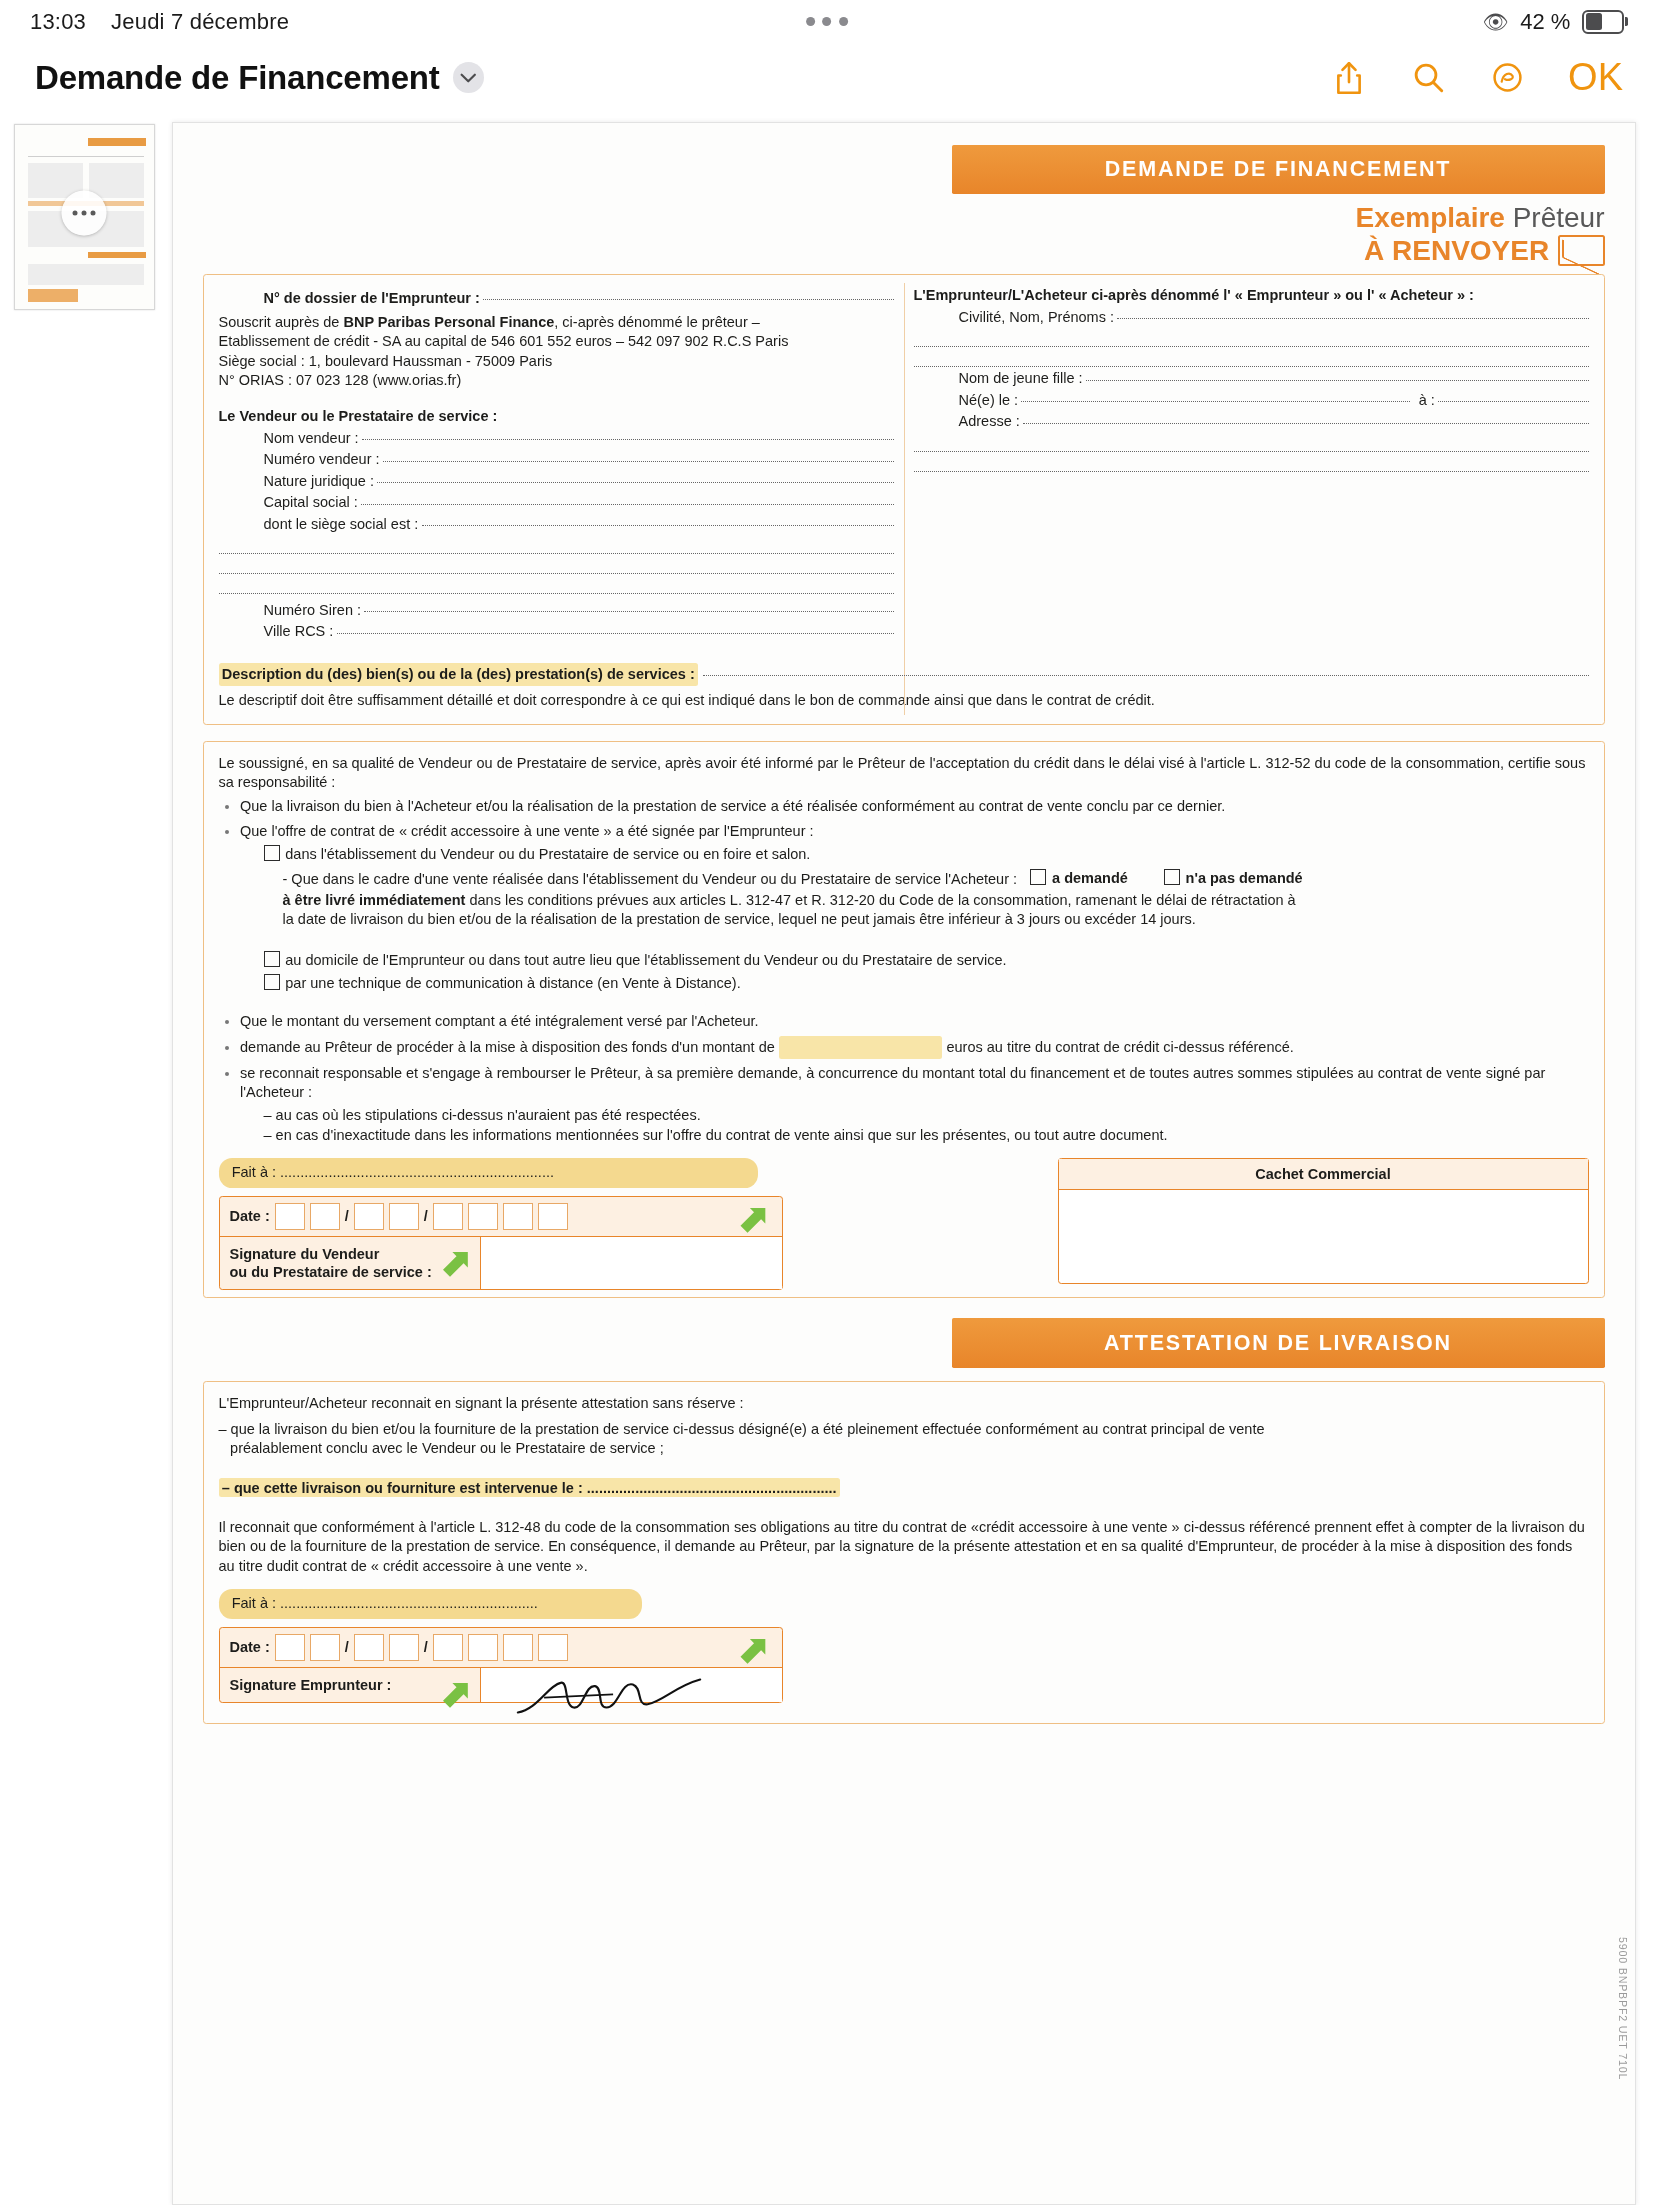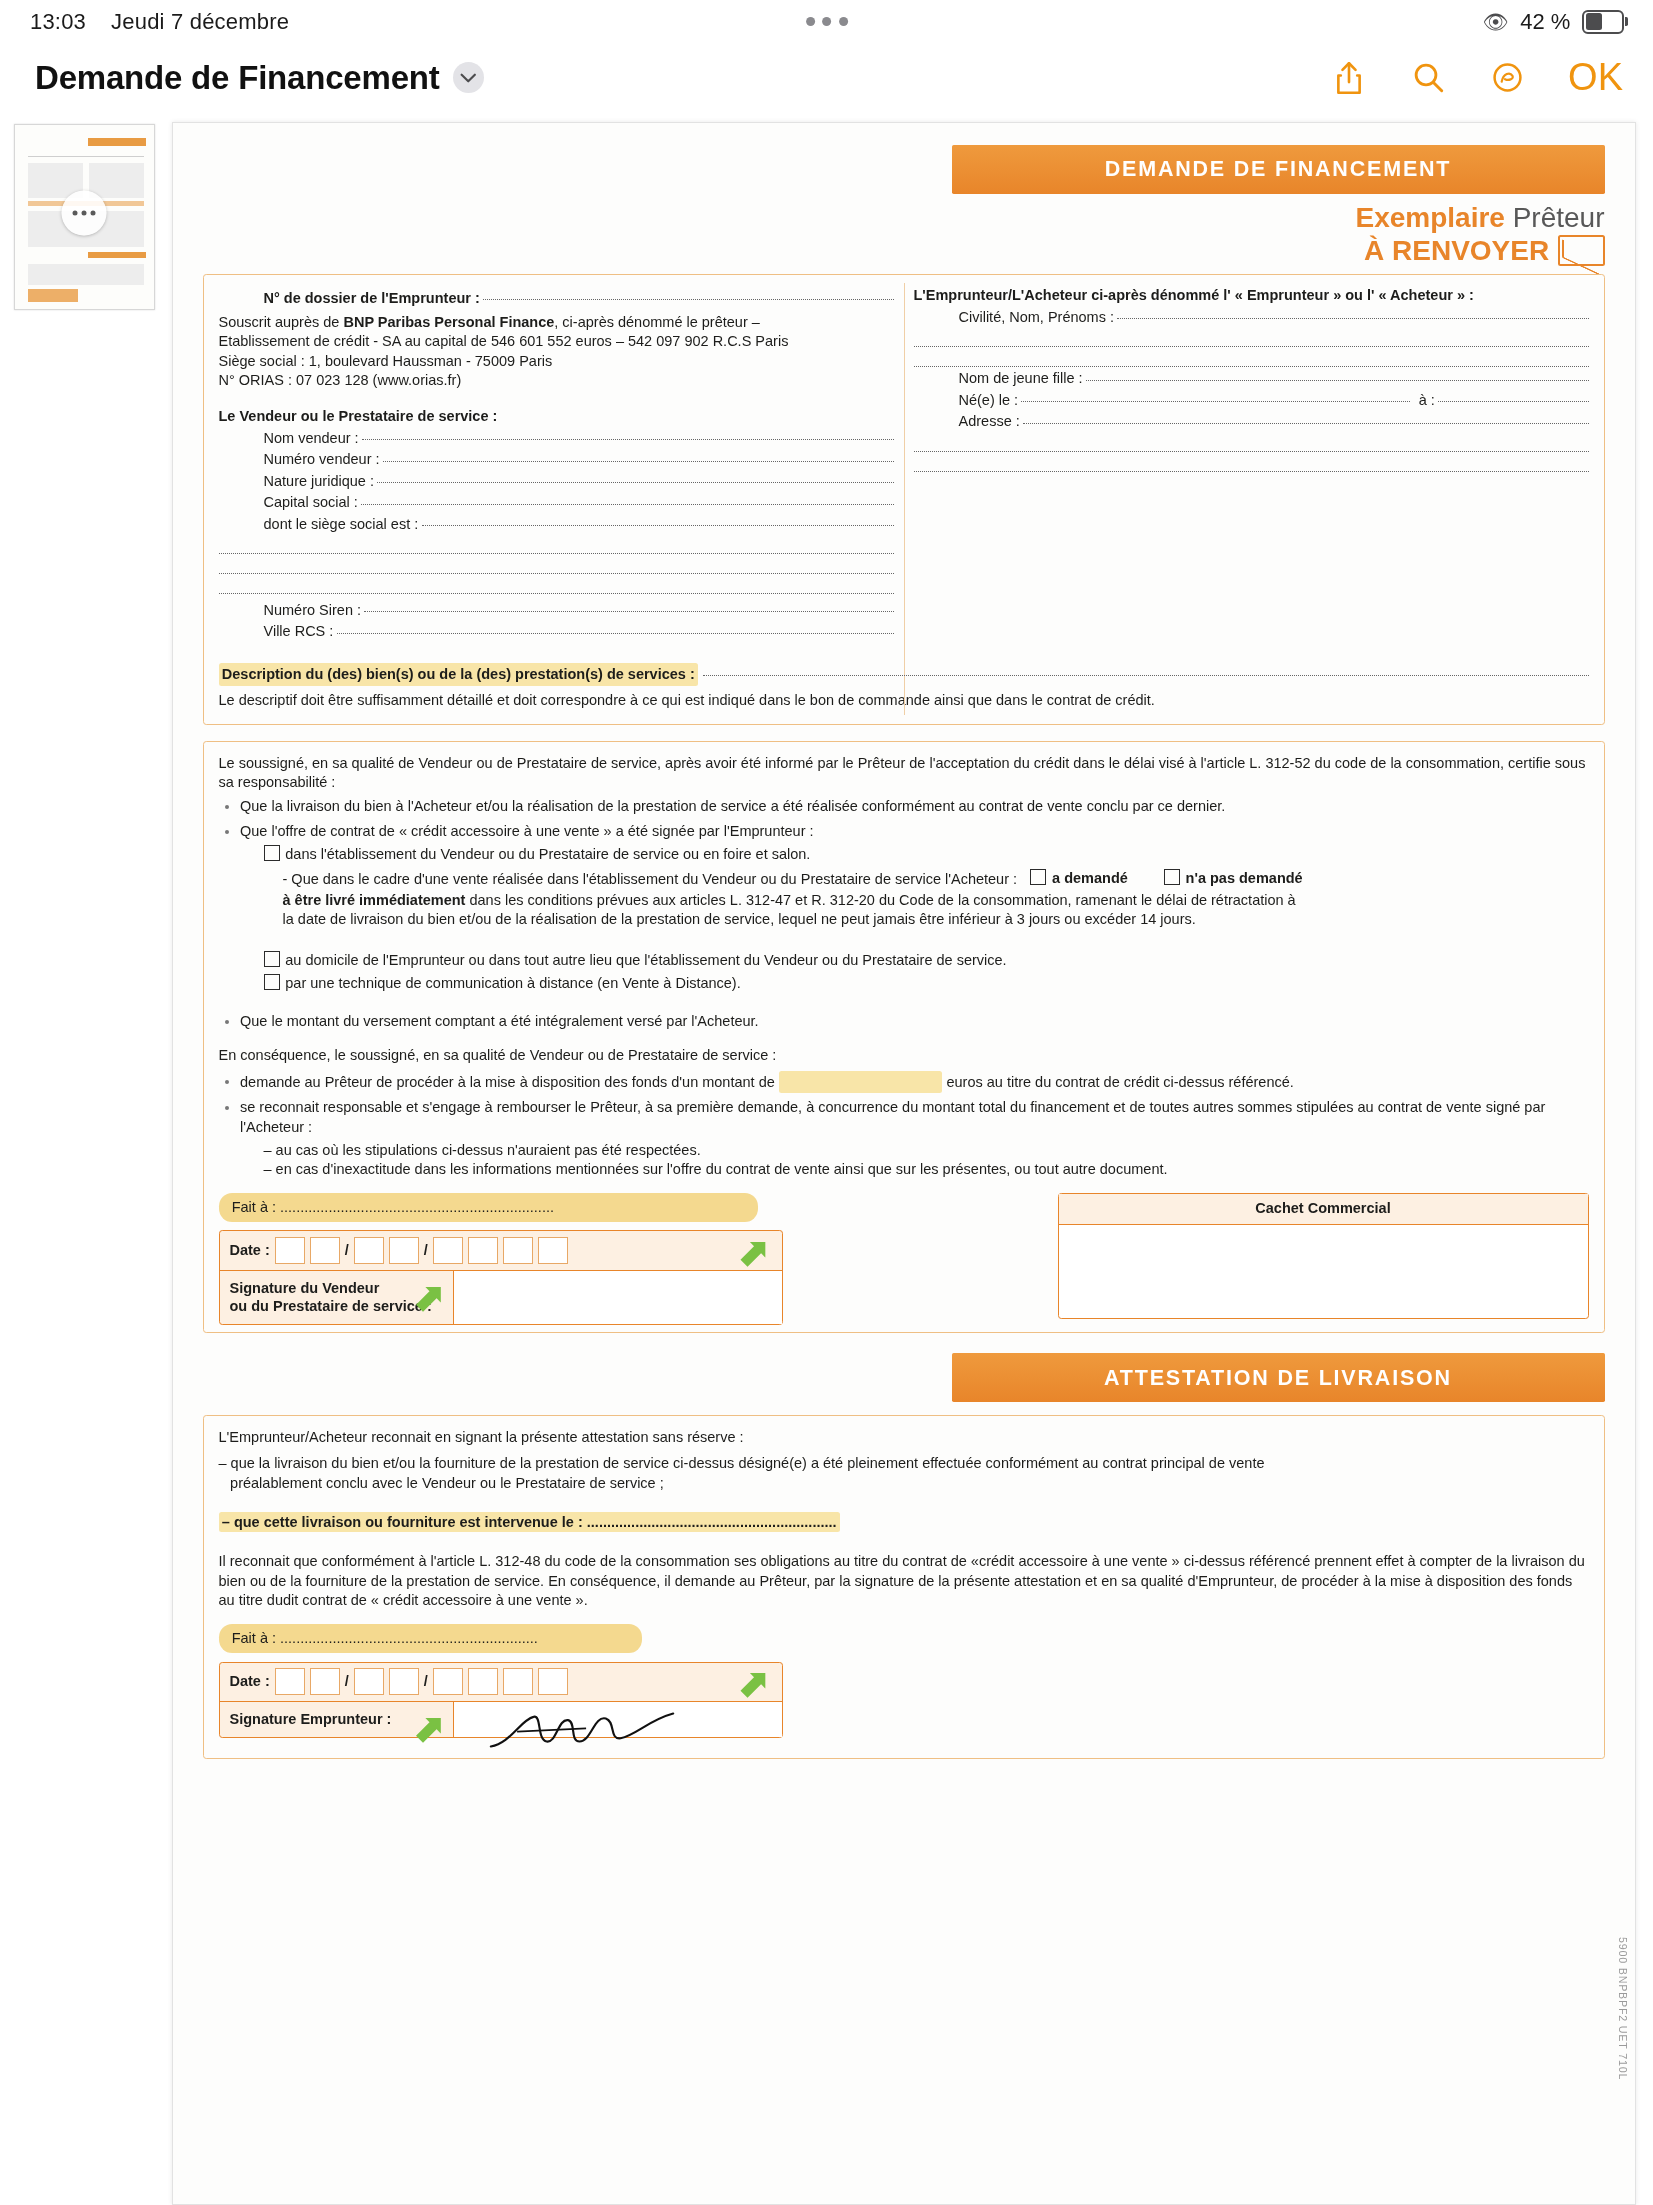--- a/index.html
+++ b/index.html
@@ -335,21 +335,21 @@
     border: 0.8px solid #e8a866;
   }
   .sig-row {
     display: flex;
     align-items: stretch;
     border-top: 1.5px solid #e8852a;
   }
   .sig-lab {
     font-weight: 700;
     padding: 8.3px 10px;
-    width: 233px;
+    width: 260px;
     box-sizing: border-box;
     line-height: 1.25;
   }
   .sig-field {
     flex: 1;
     background: #ffffff;
     border-left: 1.5px solid #e8852a;
     position: relative;
   }
   .arrow {
@@ -594,21 +594,20 @@
           <span class="cb"></span><span>au domicile de l'Emprunteur ou dans tout autre lieu que l'établissement du Vendeur ou du Prestataire de service.</span>
         </div>
         <div class="indent1" style="margin-top:3.3px;">
           <span class="cb"></span><span>par une technique de communication à distance (en Vente à Distance).</span>
         </div>
 
         <ul class="bl" style="margin-top:18px;">
           <li>Que le montant du versement comptant a été intégralement versé par l'Acheteur.</li>
         </ul>
 
-        <div style="margin-top:15px;">En conséquence, le soussigné, en sa qualité de Vendeur ou de Prestataire de service :</div>
         <ul class="bl">
           <li>
             <span>demande au Prêteur de procéder à la mise à disposition des fonds d'un montant de</span>
             <span class="hl" style="display:inline-block;width:157px;">&nbsp;</span>
             <span>euros au titre du contrat de crédit ci-dessus référencé.</span>
           </li>
           <li>se reconnait responsable et s'engage à rembourser le Prêteur, à sa première demande, à concurrence du montant total du financement et de toutes autres sommes stipulées au contrat de vente signé par l'Acheteur :</li>
         </ul>
         <div class="indent1" style="margin-top:3.3px;">– au cas où les stipulations ci-dessus n'auraient pas été respectées.</div>
         <div class="indent1">– en cas d'inexactitude dans les informations mentionnées sur l'offre du contrat de vente ainsi que sur les présentes, ou tout autre document.</div>

